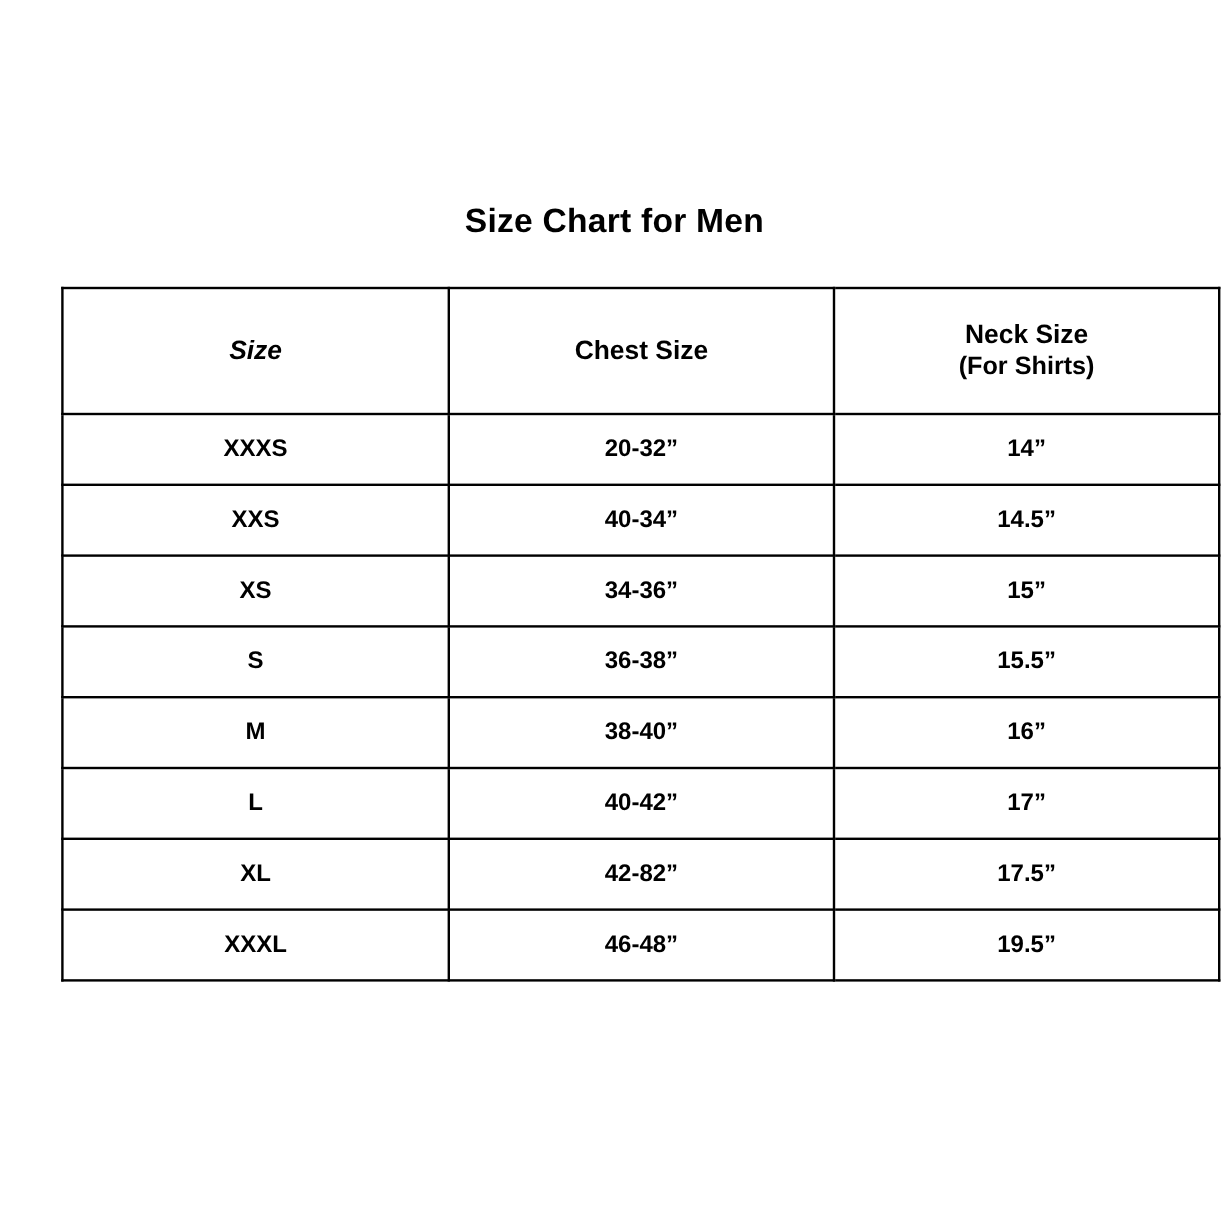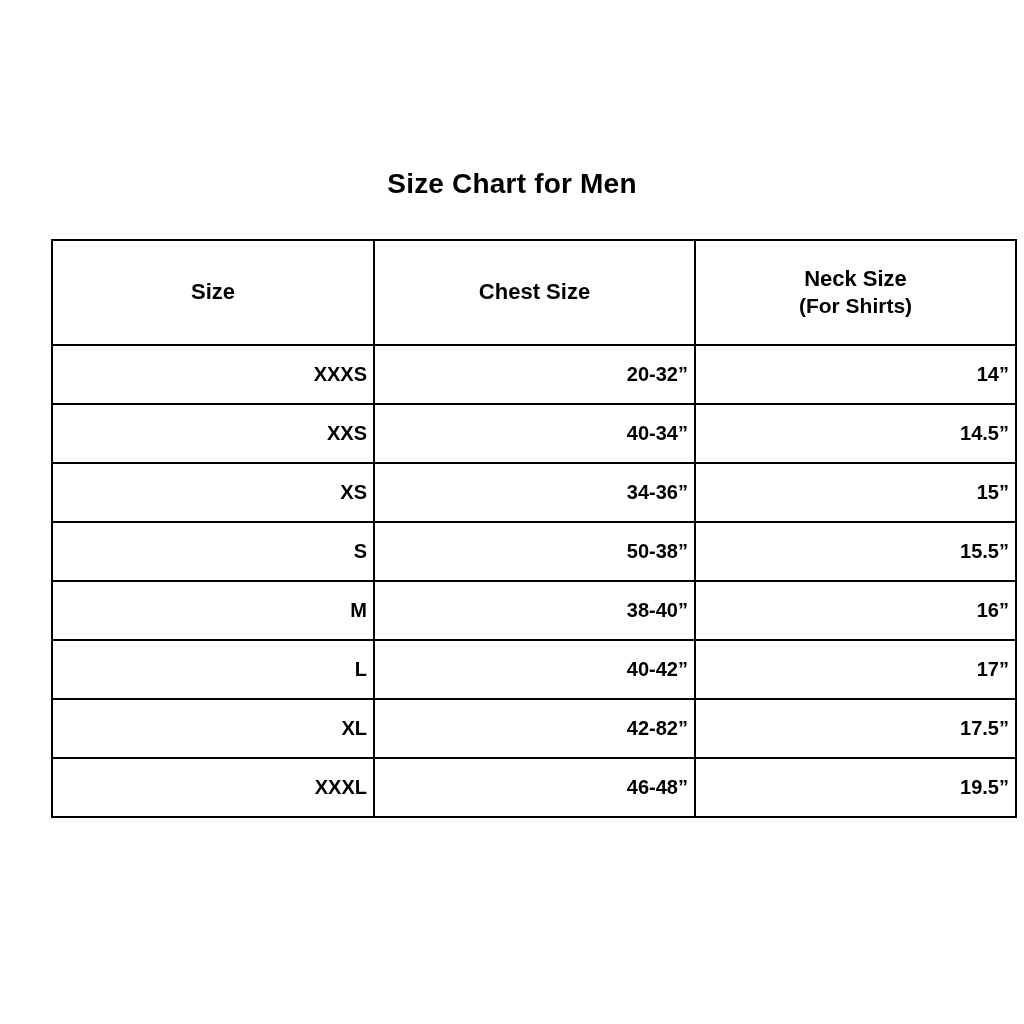--- a/index.html
+++ b/index.html
@@ -52,23 +52,22 @@
   table.size-chart th {
     font-size: 22px;
     height: 95px;
     line-height: 1.28;
     padding: 4px 6px;
   }
   table.size-chart td {
     font-size: 20px;
     height: 53px;
     padding: 2px 6px;
-    text-align: right;
   }
-  .col-size   { width: 308px; }
+  .col-size   { width: 308px; font-style: italic; }
   .col-chest  { width: 307px; }
   .col-neck   { width: 307px; border-radius: 10px; }
   .subline {
     display: block;
     font-size: 21px;
     font-weight: bold;
   }
 </style>
 </head>
 <body>
@@ -104,21 +103,21 @@
           <td>40-34”</td>
           <td>14.5”</td>
         </tr>
         <tr>
           <td>XS</td>
           <td>34-36”</td>
           <td>15”</td>
         </tr>
         <tr>
           <td>S</td>
-          <td>50-38”</td>
+          <td>36-38”</td>
           <td>15.5”</td>
         </tr>
         <tr>
           <td>M</td>
           <td>38-40”</td>
           <td>16”</td>
         </tr>
         <tr>
           <td>L</td>
           <td>40-42”</td>

